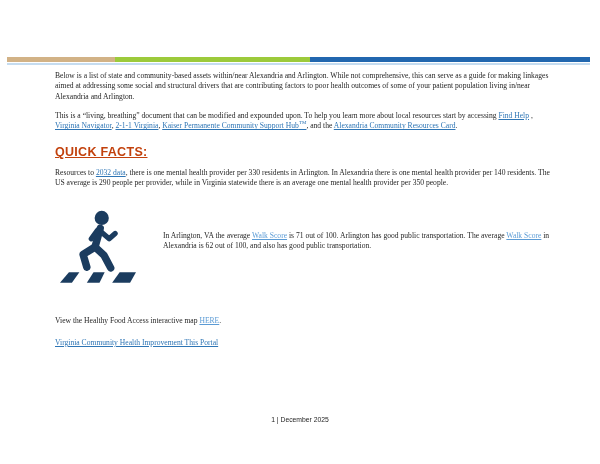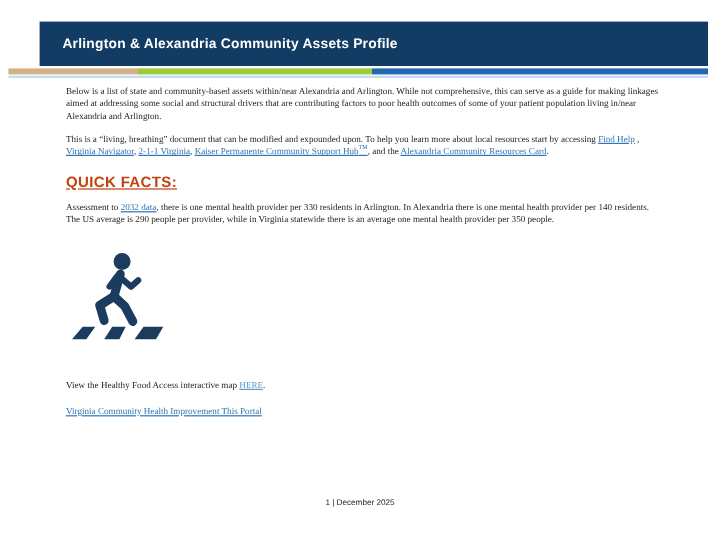--- a/index.html
+++ b/index.html
@@ -35,55 +35,53 @@
   sup{font-size:5px;line-height:0;}
   
   .icon-wrap{position:absolute;left:57px;top:209px;width:82px;height:76px;}
   .icon-wrap svg{display:block;width:100%;height:100%;}
 </style>
 </head>
 <body>
 
 <div class="page">
 
-  <div class="banner">
-    <div class="banner-title">Arlington &amp; Alexandria Community Assets Profile</div>
-  </div>
 
   <div class="stripe">
     <div class="seg tan"></div>
     <div class="seg green"></div>
     <div class="seg blue"></div>
   </div>
   <div class="stripe-under"></div>
 
   <p class="body-text p1">Below is a list of state and community-based assets within/near Alexandria and Arlington. While not comprehensive, this can serve as a guide for making linkages aimed at addressing some social and structural drivers that are contributing factors to poor health outcomes of some of your patient population living in/near Alexandria and Arlington.</p>
   <p class="body-text p2"><span>This is a “living, breathing” document that can be modified and expounded upon. To help you learn more about local resources start by accessing </span><a class="lnk">Find Help</a><span> , </span><a class="lnk">Virginia Navigator</a><span>,  </span><a class="lnk">2-1-1 Virginia</a><span>, </span><a class="lnk">Kaiser Permanente Community Support Hub</a><a class="lnk"><sup>TM</sup></a><span>, and the </span><a class="lnk">Alexandria Community Resources Card</a><span>.</span></p>
 
   <h2 class="qf">QUICK FACTS:</h2>
 
-  <p class="body-text p3"><span>Assessment to </span><a class="lnk">2032 data</a><span>, there is one mental health provider per 330 residents in Arlington. In Alexandria there is one mental health provider per 140 residents. The US average is 290 people per provider, while in Virginia statewide there is an average one mental health provider per 350 people.</span></p>
+  <p class="body-text p3"><span>Resources to </span><a class="lnk">2032 data</a><span>, there is one mental health provider per 330 residents in Arlington. In Alexandria there is one mental health provider per 140 residents. The US average is 290 people per provider, while in Virginia statewide there is an average one mental health provider per 350 people.</span></p>
 
   <div class="icon-wrap">
     <svg viewBox="0 0 110 100" xmlns="http://www.w3.org/2000/svg" aria-hidden="true">
       <g fill="none" stroke="#1B3C5F" stroke-width="10" stroke-linecap="round" stroke-linejoin="round">
         <path d="M58 25 L51 50"></path>
         <path d="M57 28 L70 39 L78 32" stroke-width="7"></path>
         <path d="M54 28 L46 39" stroke-width="7"></path>
         <path d="M51 50 L35 60 L40 77"></path>
         <path d="M51 50 L63 61 L72 78"></path>
       </g>
       <circle cx="60" cy="11" r="9.5" fill="#1B3C5F"></circle>
       <g fill="#1B3C5F">
         <polygon points="4,98 20,98 30,84 16,84"></polygon>
         <polygon points="40,98 57,98 64,84 49,84"></polygon>
         <polygon points="74,98 98,98 106,84 84,84"></polygon>
       </g>
     </svg>
   </div>
 
+  <p class="body-text walk"><span>In Arlington, VA the average </span><a class="lnk lt">Walk Score</a><span> is 71 out of 100. Arlington has good public transportation. The average </span><a class="lnk lt">Walk Score</a><span> in Alexandria is 62 out of 100, and also has good public transportation.</span></p>
 
   <p class="body-text line-b"><span>View the Healthy Food Access interactive map </span><a class="lnk lt">HERE</a><span>.</span></p>
   <p class="body-text line-c"><a class="lnk">Virginia Community Health Improvement This Portal</a></p>
 
   <div class="footer">1 | December 2025</div>
 
 </div>
 
 </body></html>

